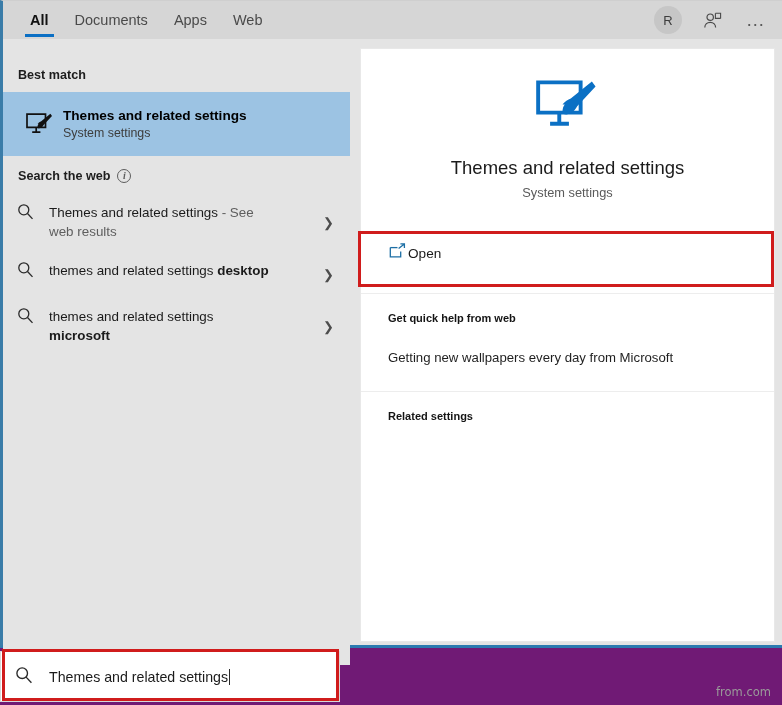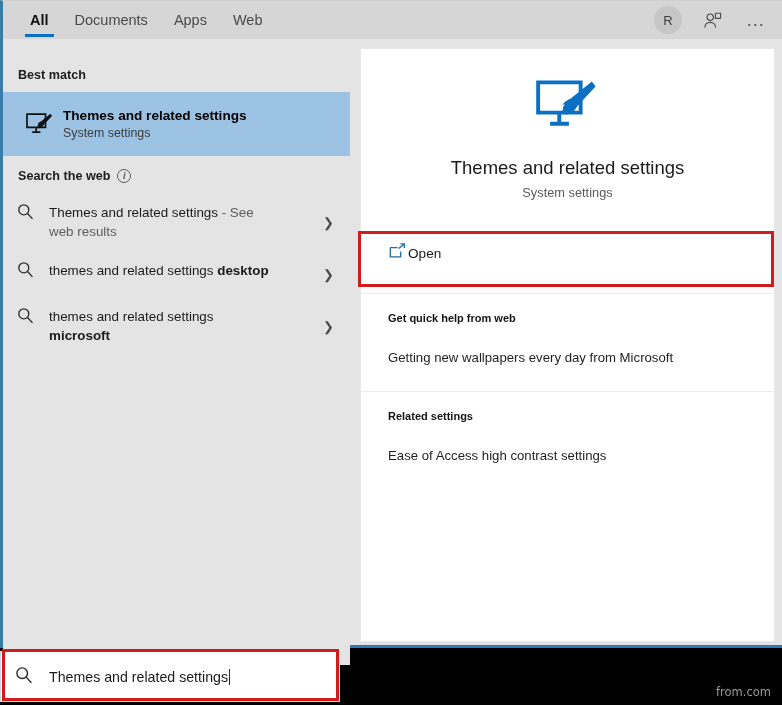--- a/index.html
+++ b/index.html
@@ -9,21 +9,21 @@
     height: 705px;
     overflow: hidden;
     font-family: "Liberation Sans", sans-serif;
     background: #ffffff;
   }
 
   #root {
     position: relative;
     width: 782px;
     height: 705px;
-    background: #000000;
+    background: #701a75;
   }
 
   
   .flyout {
     position: absolute;
     left: 0; top: 0;
     width: 782px;
     height: 648px;
     background: #e4e4e4;
     border-left: 3px solid #3a7ca8;
@@ -415,21 +415,20 @@
 
       <div class="panel-sec">
         <div class="h">Get quick help from web</div>
         <div class="l">Getting new wallpapers every day from Microsoft</div>
       </div>
 
       <div class="sec-divider"></div>
 
       <div class="panel-sec">
         <div class="h">Related settings</div>
-        <div class="l">Ease of Access high contrast settings</div>
       </div>
 
     </div>
   </div>
 
   <div class="searchbar">
     <span>
       <svg width="18" height="18" viewBox="0 0 17 17" fill="none" stroke="#2a2a2a" stroke-width="1.3">
         <circle cx="6.8" cy="6.8" r="5"></circle>
         <path d="M10.5 10.5l5 5.4"></path>

